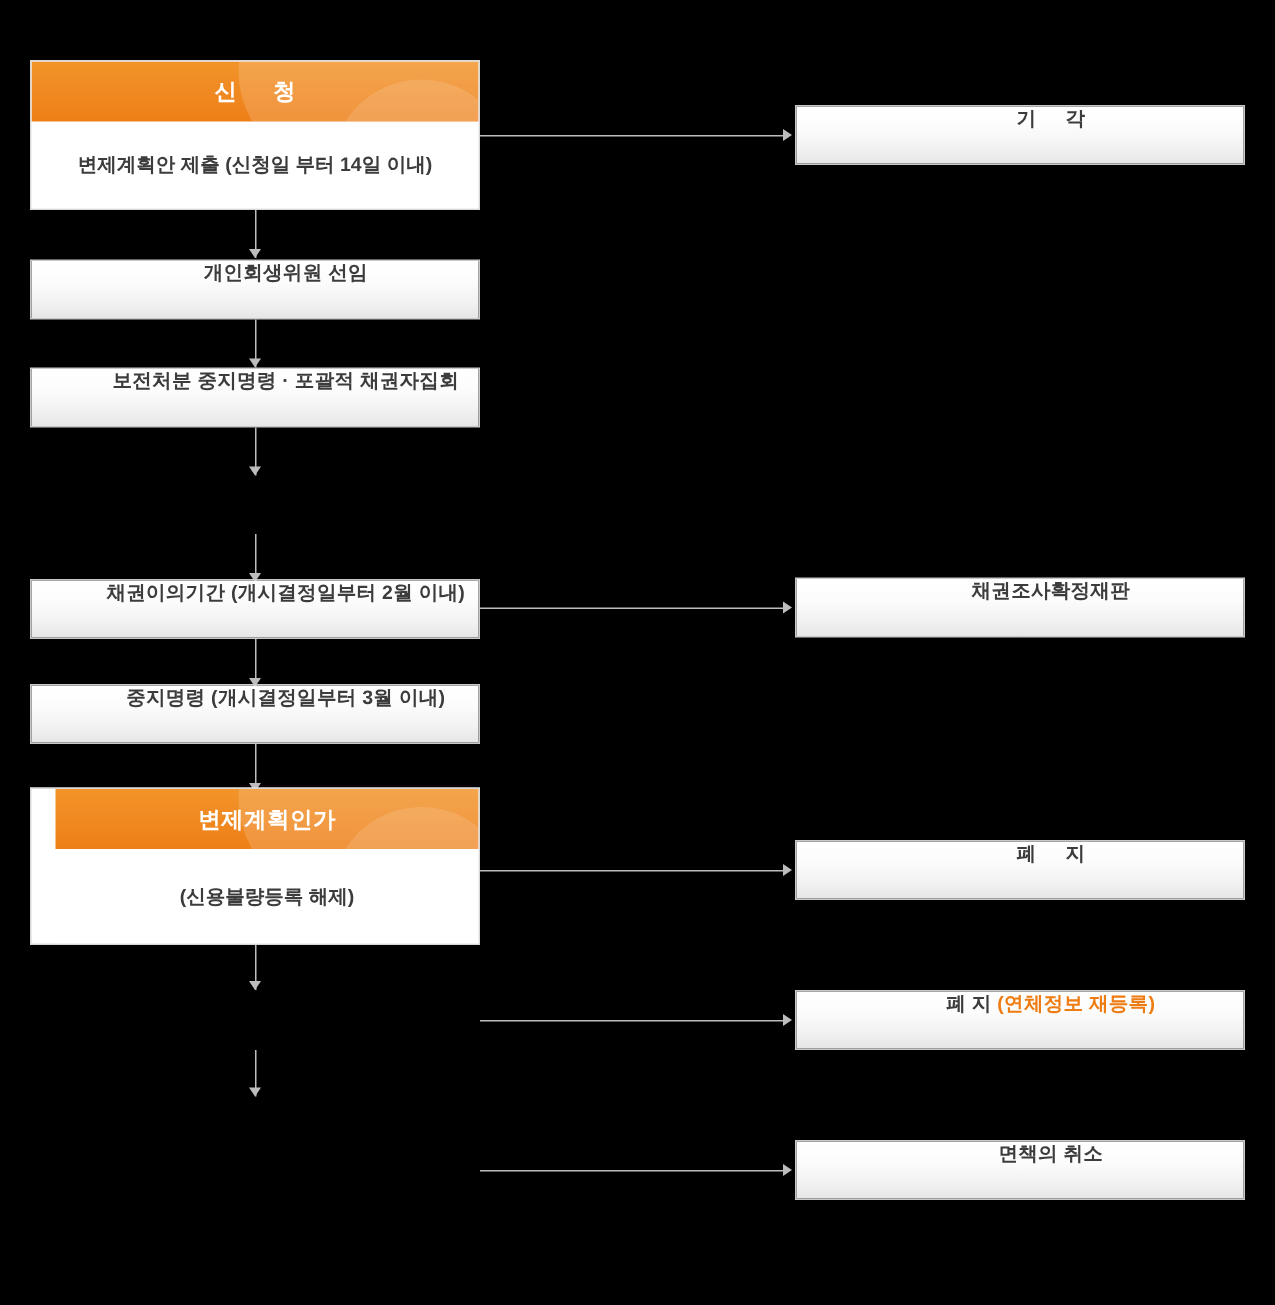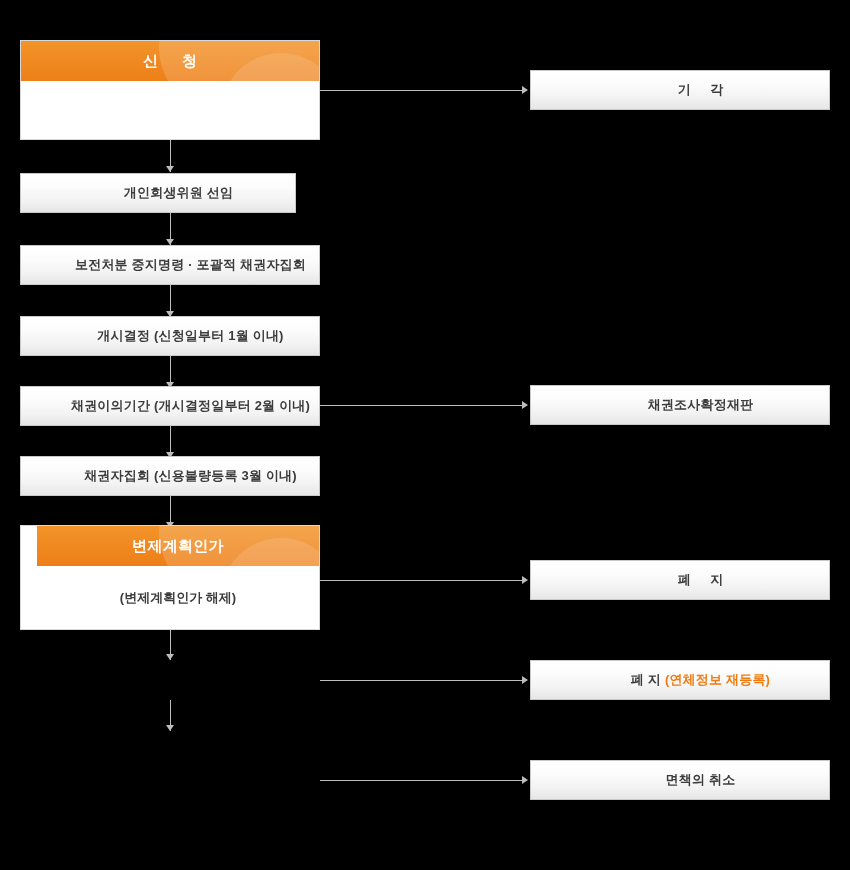--- a/index.html
+++ b/index.html
@@ -19,21 +19,21 @@
     height: 870px;
     background: #000000;
   }
 
   
   .node {
     position: absolute;
     border: 1px solid #c9c9c9;
     background: linear-gradient(to bottom, #ffffff 0%, #fcfcfc 35%, #f2f2f2 72%, #e6e6e6 100%);
     display: flex;
-    align-items: center;
+    align-items: flex-start;
     justify-content: center;
     overflow: hidden;
     padding-left: 41px;
   }
 
   .node-label {
     font-size: 13px;
     font-weight: bold;
     color: #3c3c3c;
     letter-spacing: 0.2px;
@@ -148,66 +148,66 @@
 </style>
 </head>
 <body>
 
 <div id="flow-root">
 
   <div class="stage spaced-title" style="left:20px; top:40px; width:300px; height:100px;">
     <div class="stage-header">
       <span class="stage-title">신 청</span>
     </div>
+    <div class="stage-body">
+      <span class="stage-body-text">변제계획안 제출 (신청일 부터 14일 이내)</span>
+    </div>
   </div>
 
   <div class="v-line" style="left:170px; top:140px; height:32px;"></div>
   <div class="v-arrow" style="left:166px; top:166px;"></div>
 
-  <div class="node" style="left:20px; top:173px; width:276px; height:40px;">
+  <div class="node" style="left:20px; top:173px; width:300px; height:40px;">
     <span class="node-label">개인회생위원 선임</span>
   </div>
 
   <div class="v-line" style="left:170px; top:213px; height:32px;"></div>
   <div class="v-arrow" style="left:166px; top:239px;"></div>
 
   <div class="node" style="left:20px; top:245px; width:300px; height:40px;">
     <span class="node-label">보전처분 중지명령 · 포괄적 채권자집회</span>
   </div>
 
   <div class="v-line" style="left:170px; top:285px; height:32px;"></div>
   <div class="v-arrow" style="left:166px; top:311px;"></div>
 
-  <div class="node" style="left:20px; top:316px; width:300px; height:40px;">
-    <span class="node-label">개시결정 (신청일부터 1월 이내)</span>
-  </div>
 
   <div class="v-line" style="left:170px; top:356px; height:32px;"></div>
   <div class="v-arrow" style="left:166px; top:382px;"></div>
 
   <div class="node" style="left:20px; top:386px; width:300px; height:40px;">
     <span class="node-label">채권이의기간 (개시결정일부터 2월 이내)</span>
   </div>
 
   <div class="v-line" style="left:170px; top:426px; height:32px;"></div>
   <div class="v-arrow" style="left:166px; top:452px;"></div>
 
   <div class="node" style="left:20px; top:456px; width:300px; height:40px;">
-    <span class="node-label">채권자집회 (신용불량등록 3월 이내)</span>
+    <span class="node-label">중지명령 (개시결정일부터 3월 이내)</span>
   </div>
 
   <div class="v-line" style="left:170px; top:496px; height:32px;"></div>
   <div class="v-arrow" style="left:166px; top:522px;"></div>
 
   <div class="stage" style="left:20px; top:525px; width:300px; height:105px;padding-left:16px;">
     <div class="stage-header">
       <span class="stage-title">변제계획인가</span>
     </div>
     <div class="stage-body">
-      <span class="stage-body-text">(변제계획인가 해제)</span>
+      <span class="stage-body-text">(신용불량등록 해제)</span>
     </div>
   </div>
 
   <div class="v-line" style="left:170px; top:630px; height:30px;"></div>
   <div class="v-arrow" style="left:166px; top:654px;"></div>
 
 
   <div class="v-line" style="left:170px; top:700px; height:31px;"></div>
   <div class="v-arrow" style="left:166px; top:725px;"></div>
 

